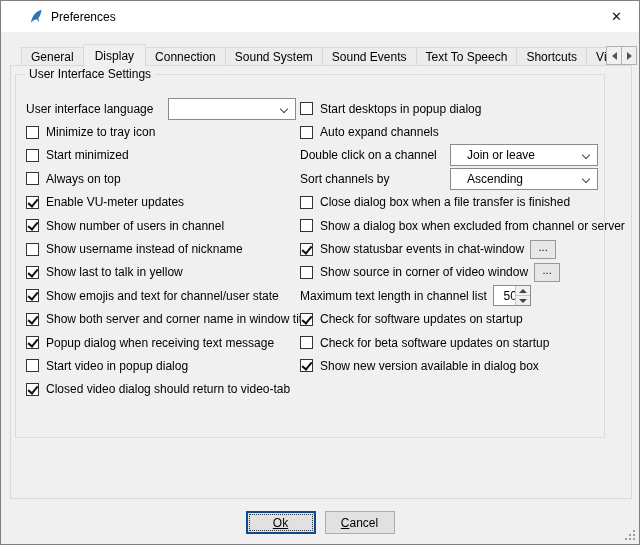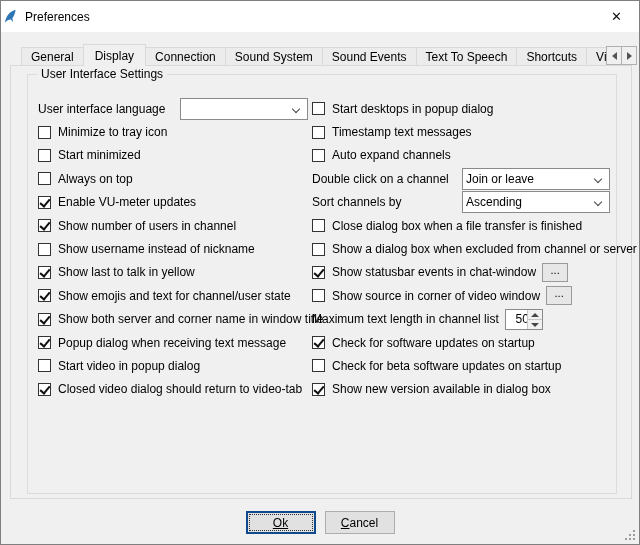--- a/index.html
+++ b/index.html
@@ -3,49 +3,49 @@
 <meta charset="utf-8">
 <style>
   html,body{margin:0;padding:0;background:#c8c8c8;}
   *{box-sizing:border-box;}
   .window{
     width:640px;height:545px;position:relative;overflow:hidden;
     border:1px solid #7f7f7f;background:#f0f0f0;color:#000;
     font-family:"Liberation Sans",sans-serif;font-size:12px;
   }
   
-  .titlebar{height:31px;background:#ffffff;display:flex;align-items:center;padding-left:1px;position:relative;}
+  .titlebar{height:31px;background:#ffffff;display:flex;align-items:center;padding-left:27px;position:relative;}
   .app-icon{width:16px;height:16px;display:inline-flex;}
   .title-text{margin-left:7px;font-size:12px;}
   .close-btn{position:absolute;right:0;top:0;width:45px;height:31px;display:flex;align-items:center;justify-content:center;color:#111;font-size:13px;cursor:default;}
   
   .tabbar{position:absolute;left:20px;top:43px;width:597px;height:22px;display:flex;align-items:flex-end;overflow:hidden;z-index:3;}
   .tab{height:19px;padding:0 9px;display:flex;align-items:center;background:#ececec;border:1px solid #d9d9d9;margin-right:-1px;white-space:nowrap;}
   .tab.selected{height:22px;padding:0 11px;background:#f0f0f0;border-bottom:none;position:relative;z-index:4;}
   .tab-scroll{position:absolute;right:2px;top:45px;display:flex;z-index:5;}
   .tsb{width:16px;height:19px;background:#f0f0f0;border:1px solid #b0b0b0;margin-left:-1px;display:flex;align-items:center;justify-content:center;}
   .arr-l{width:0;height:0;border:4px solid transparent;border-right:5px solid #555;border-left:none;}
   .arr-r{width:0;height:0;border:4px solid transparent;border-left:5px solid #555;border-right:none;}
   
   .pane{position:absolute;left:9px;top:64px;width:622px;height:434px;border:1px solid #d9d9d9;background:#f0f0f0;}
-  .group{position:absolute;left:16px;top:8px;width:590px;height:420px;border:1px solid #dcdcdc;}
+  .group{position:absolute;left:4px;top:8px;width:590px;height:364px;border:1px solid #dcdcdc;}
   .group-title{position:absolute;top:-8px;left:9px;background:#f0f0f0;padding:0 4px;}
   .col{position:absolute;top:22px;}
   .col-left{left:10px;width:270px;}
   .col-right{left:284px;width:298px;}
   .row{display:flex;align-items:center;height:23.4px;white-space:nowrap;}
   .lbl{line-height:1;}
   
   .cb{width:13px;height:13px;flex:0 0 13px;border:1px solid #333;background:#fff;position:relative;margin-right:7px;}
   .cb.checked::after{
     content:"";position:absolute;left:3px;top:0px;width:4px;height:8px;
     border:solid #111;border-width:0 2px 2px 0;transform:rotate(40deg);
   }
   
-  .combo{position:relative;height:22px;background:#fff;border:1px solid #8a8a8a;display:flex;align-items:center;padding:0 22px 0 3px;margin-left:auto;}
+  .combo{position:relative;height:22px;background:#fff;border:1px solid #8a8a8a;display:flex;align-items:center;padding:0 22px 0 16px;margin-left:auto;}
   .w128{width:128px;}
   .w148{width:148px;}
   .chev{position:absolute;right:8px;top:7px;width:6px;height:6px;border-right:1.5px solid #444;border-bottom:1.5px solid #444;transform:rotate(45deg);}
   
   .mini-btn{margin-left:6px;min-width:26px;height:19px;background:#e7e7e7;border:1px solid #999;display:flex;align-items:center;justify-content:center;font-size:11px;padding:0 4px 5px 4px;font-family:inherit;}
   
   .spin{margin-left:6px;display:flex;height:21px;border:1px solid #8a8a8a;background:#fff;}
   .spin-val{width:21px;display:flex;align-items:center;justify-content:center;padding-left:12px;}
   .spin-btns{width:15px;display:flex;flex-direction:column;}
   .spin-up,.spin-dn{flex:1;background:#f0f0f0;border-left:1px solid #c5c5c5;position:relative;}
@@ -176,24 +176,20 @@
         </div>
       </div>
 
       <div class="col col-right">
         <div class="row">
           <span class="cb"></span>
           <span class="lbl">Start desktops in popup dialog</span>
         </div>
         <div class="row">
           <span class="cb"></span>
-          <span class="lbl">Timestamp text messages</span>
-        </div>
-        <div class="row">
-          <span class="cb"></span>
           <span class="lbl">Auto expand channels</span>
         </div>
 
         <div class="row">
           <span class="lbl">Double click on a channel</span>
           <div class="combo w148">
             <span>Join or leave</span>
             <span class="chev"></span>
           </div>
         </div>

